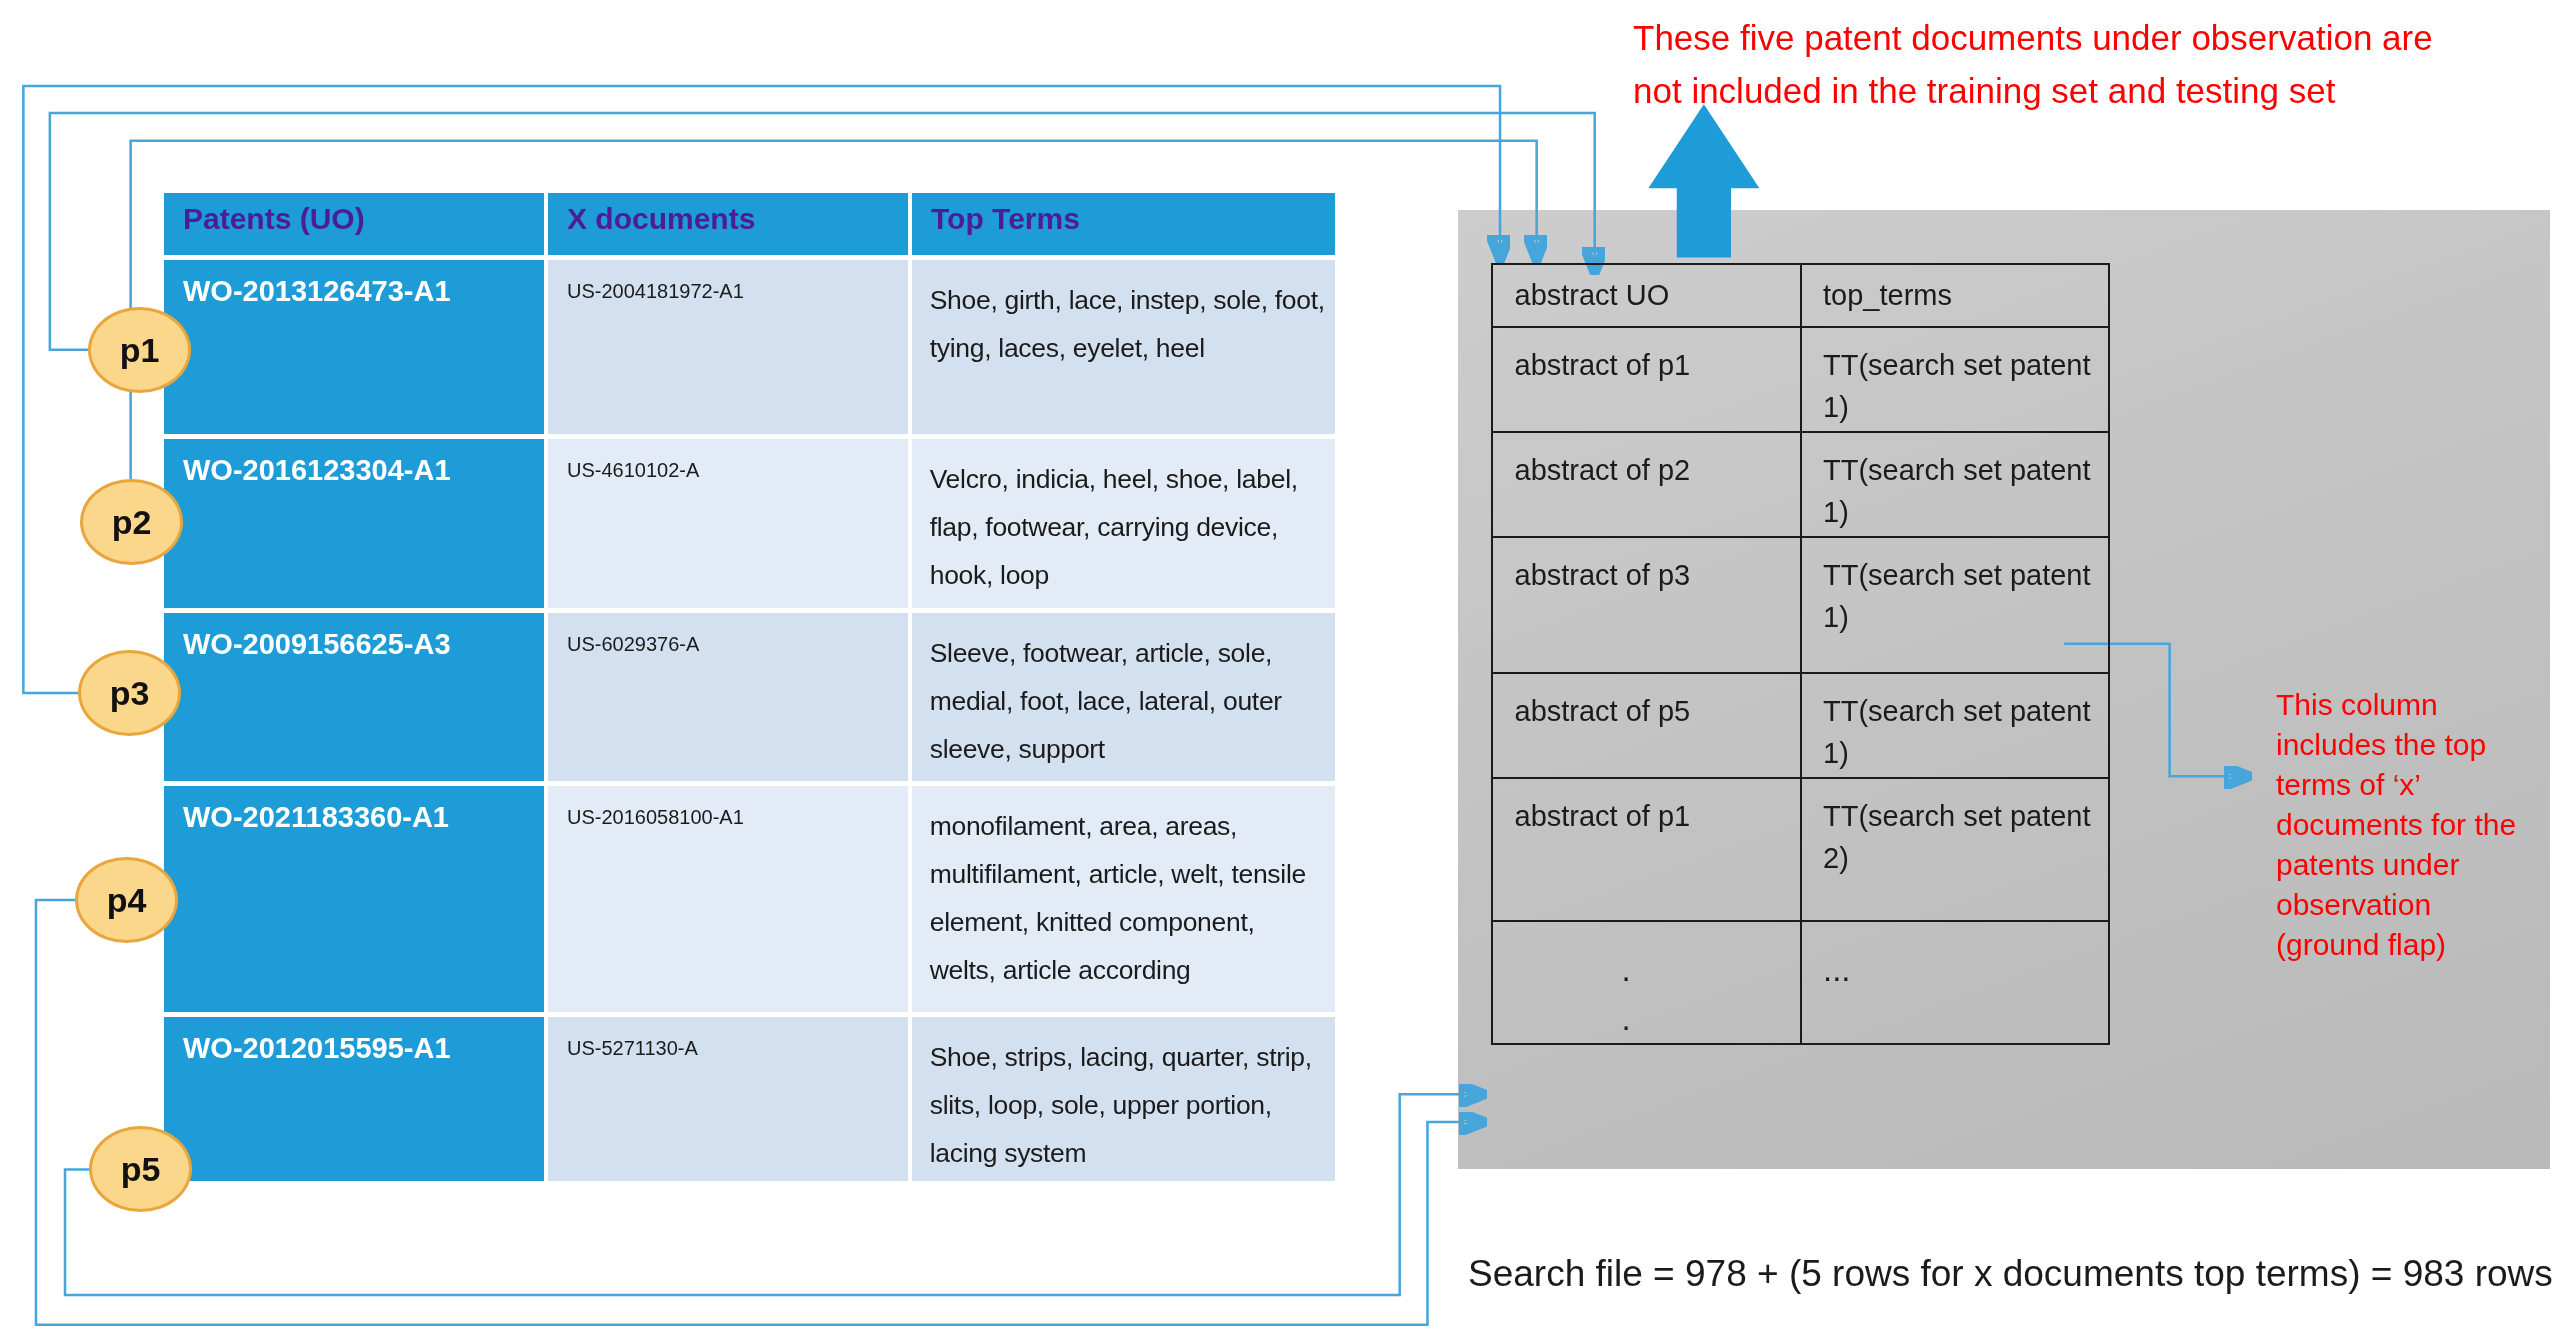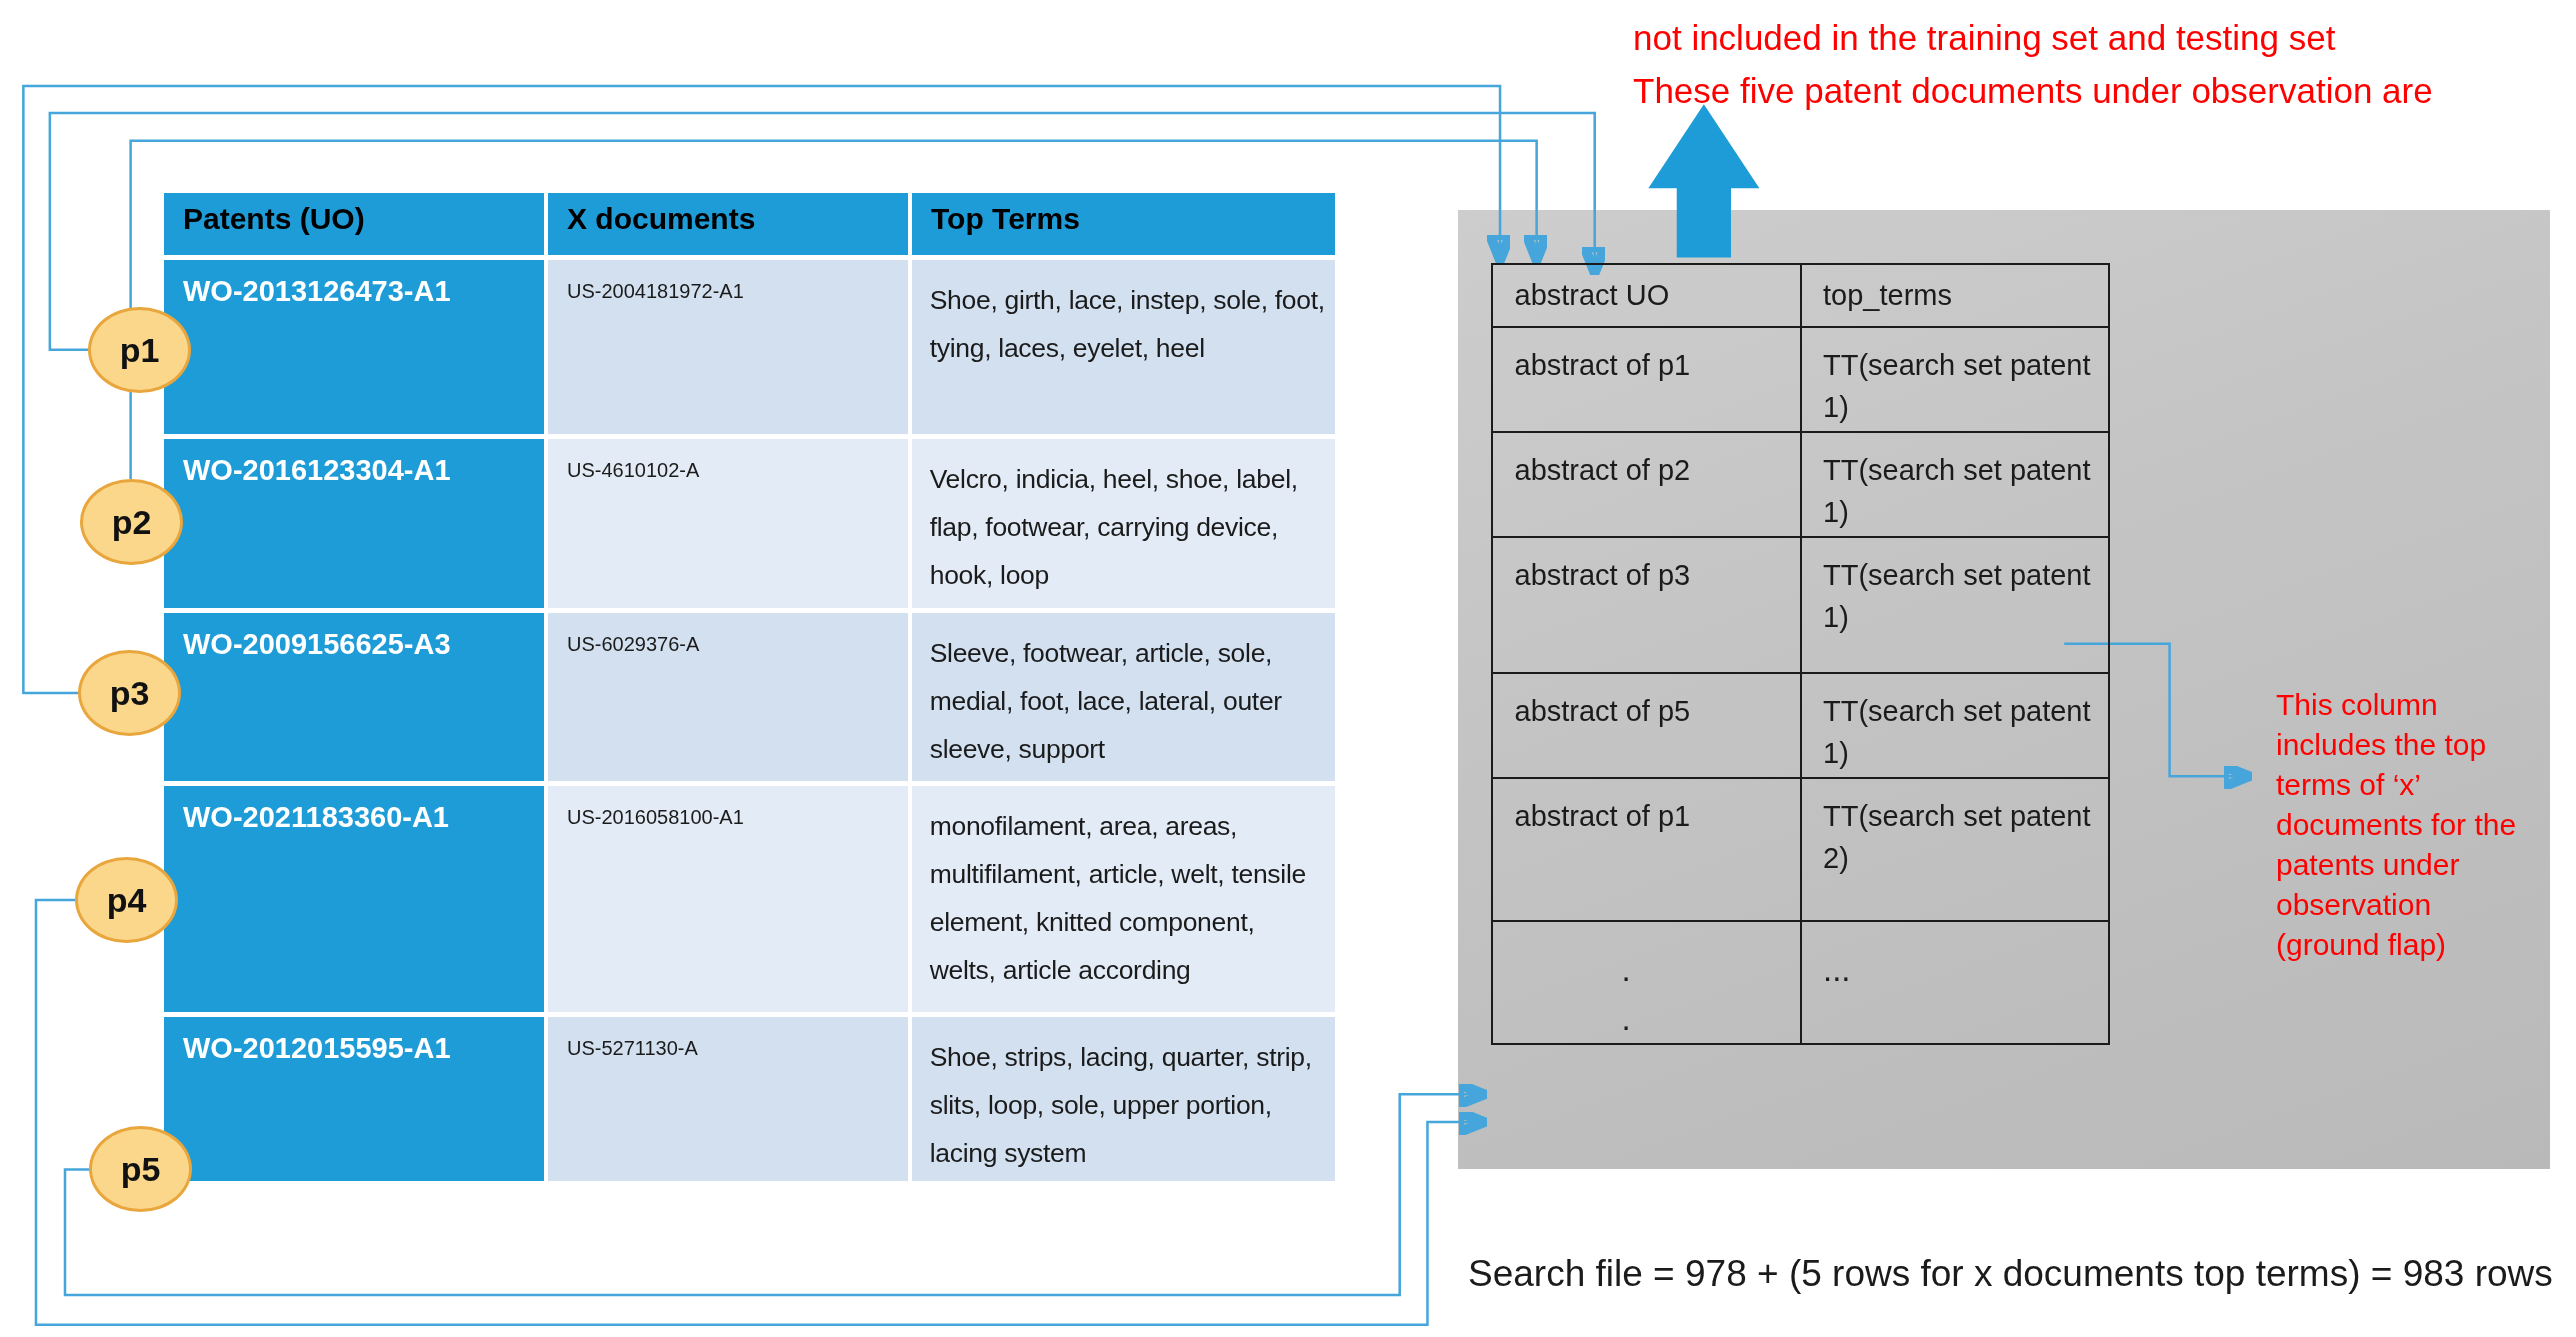--- a/index.html
+++ b/index.html
@@ -12,21 +12,21 @@
 
   
   svg.overlay{position:absolute;left:0;top:0;width:2576px;height:1338px;z-index:1;}
   svg.overlay path{fill:none;stroke:var(--connector);stroke-width:4px;}
   svg.overlay .blockarrow{fill:var(--accent);}
 
   
   table.left-table{position:absolute;left:160px;top:188px;z-index:2;
     border-collapse:separate;border-spacing:4.4px 5.7px;table-layout:fixed;width:1132px;}
   table.left-table th,table.left-table td{vertical-align:top;overflow:hidden;}
-  table.left-table th{background:var(--accent);color:#000000;font-size:30px;font-weight:bold;
+  table.left-table th{background:var(--accent);color:#4c1d95;font-size:30px;font-weight:bold;
     text-align:left;padding:8.8px 0 0 19px;height:53px;}
   table.left-table th.c0{width:361px;} table.left-table th.c1{width:341px;} table.left-table th.c2{width:404px;}
   table.left-table td.c0{background:var(--accent);color:#fff;font-weight:bold;font-size:29px;padding:15px 0 0 19px;}
   table.left-table td.c1{font-size:20px;padding:20px 0 0 19px;}
   table.left-table td.c2{font-size:26.5px;letter-spacing:-0.3px;line-height:48px;padding:16.4px 10px 0 17.7px;}
   table.left-table td.dk{background:var(--row-dark);}
   table.left-table td.lt{background:var(--row-light);}
 
   
   table.right-table{position:absolute;left:1491px;top:263px;z-index:2;border-collapse:collapse;
@@ -67,22 +67,22 @@
     <path d="M125,1098 L37,1098 L37,136 L2377,136 L2377,408" marker-end="url(#arr)"></path>
     <path d="M141,554 L79,554 L79,179 L2527,179 L2527,428" marker-end="url(#arr)"></path>
     <path d="M207,759 L207,223 L2435,223 L2435,408" marker-end="url(#arr)"></path>
     <path d="M121,1426 L57,1426 L57,2099 L2262,2099 L2262,1778 L2348,1778" marker-end="url(#arr)"></path>
     <path d="M143,1853 L103,1853 L103,2052 L2218,2052 L2218,1734 L2348,1734" marker-end="url(#arr)"></path>
     <path d="M3271,1020 L3438,1020 L3438,1230 L3560,1230" marker-end="url(#arr)"></path>
     <polygon class="blockarrow" points="2700,165 2612,298 2657,298 2657,408 2743,408 2743,298 2788,298"></polygon>
   </svg>
 
   <div class="top-note">
+    <div>These five patent documents under observation are</div>
     <div>not included in the training set and testing set</div>
-    <div>These five patent documents under observation are</div>
   </div>
 
   <table class="left-table">
     <thead>
         <tr id="lt-head">
           <th class="c0">Patents (UO)</th>
           <th class="c1">X documents</th>
           <th class="c2">Top Terms</th>
         </tr>
       </thead>

